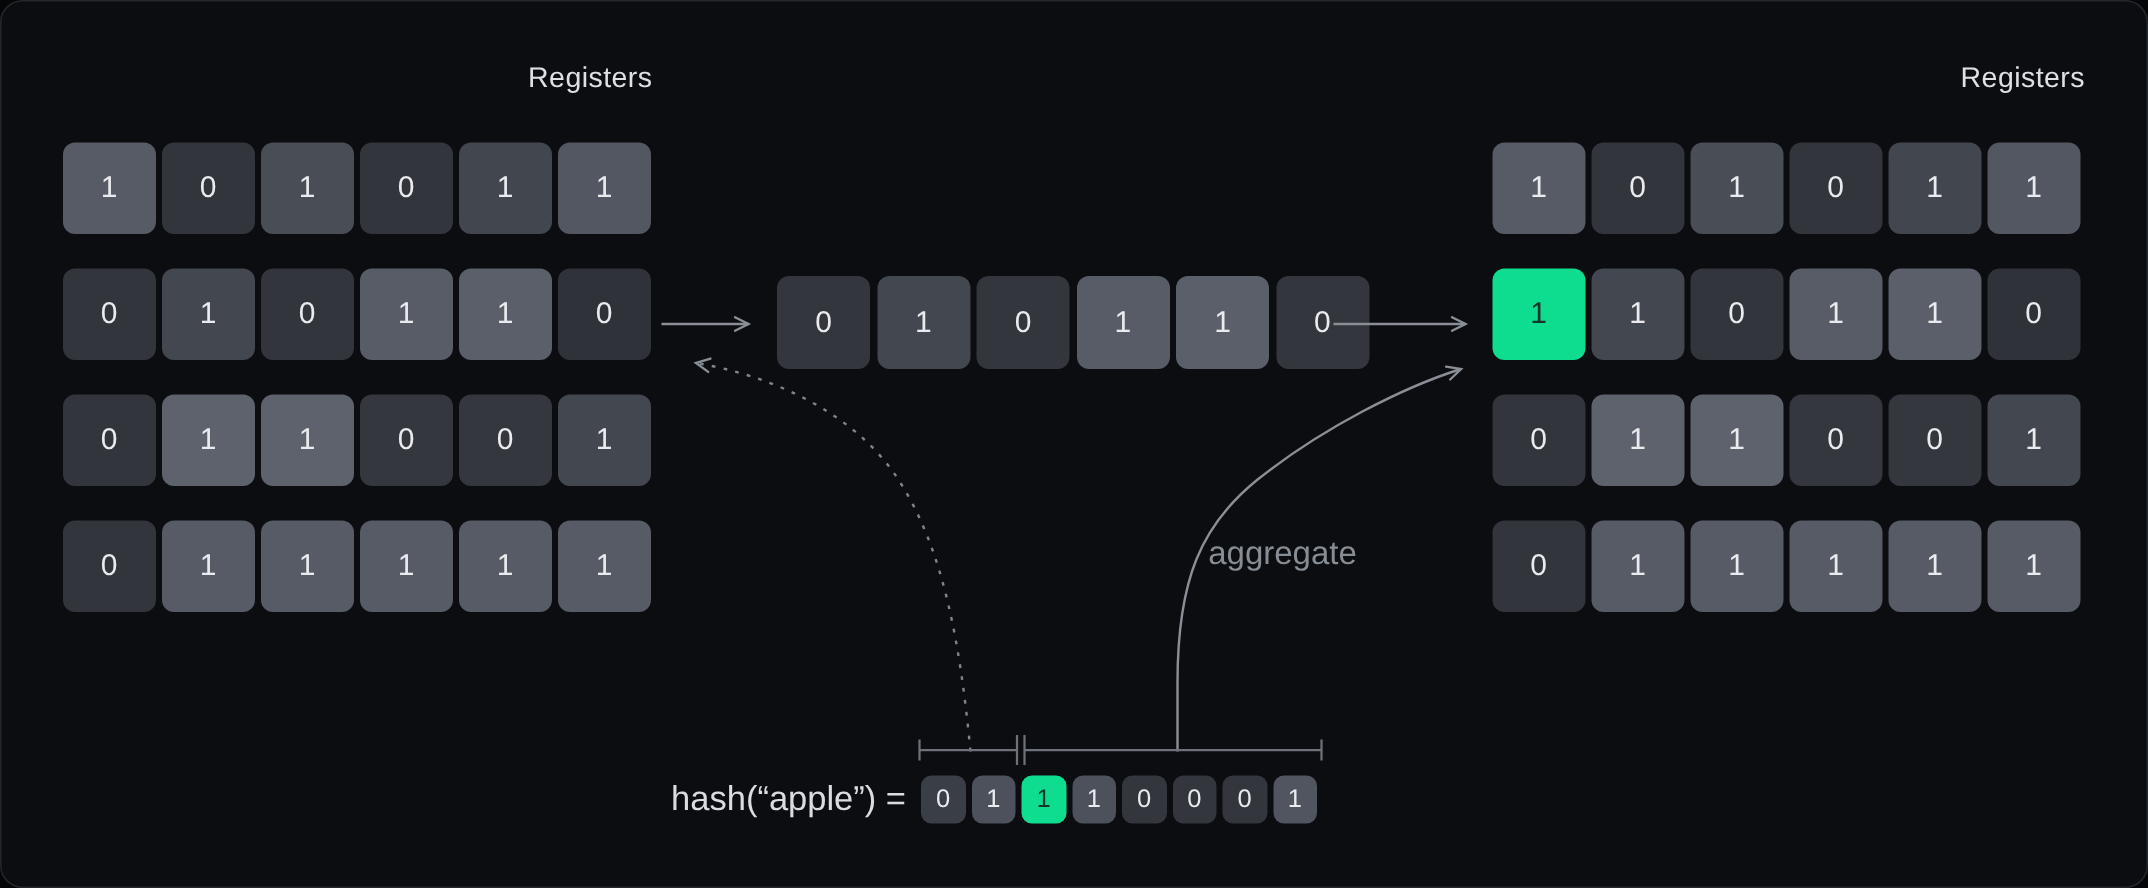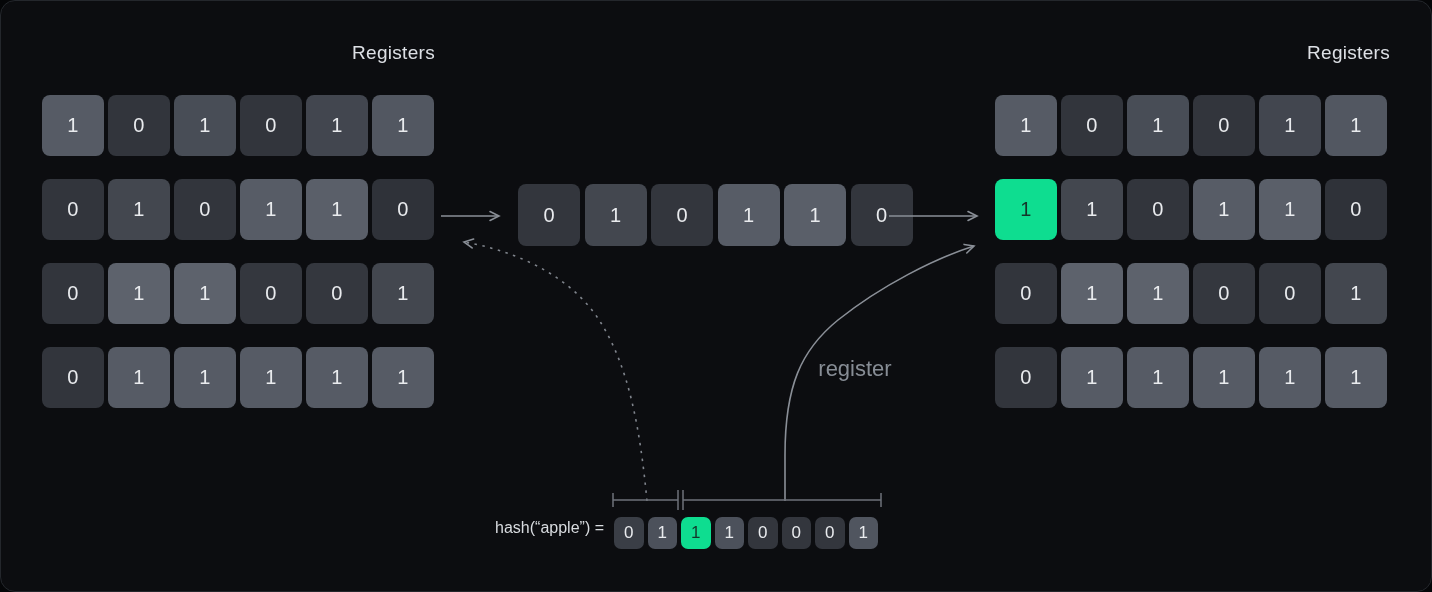--- a/index.html
+++ b/index.html
@@ -7,21 +7,21 @@
   .stage{position:relative;width:1432px;height:592px;overflow:hidden;}
   .panel{position:absolute;inset:0;background:#0c0d10;border:1px solid #24272c;border-radius:15px;box-sizing:border-box;}
   .title{position:absolute;top:42px;font-size:19px;letter-spacing:.3px;color:#dde0e5;text-align:right;}
   .cellrow{position:absolute;display:flex;gap:4.5px;}
   .cell{width:61.5px;height:61px;border-radius:8px;display:flex;align-items:center;justify-content:center;
         font-size:20px;color:#e9ebee;box-sizing:border-box;}
   .midrow .cell{width:62px;height:62px;}
   .bitrow{position:absolute;display:flex;gap:4px;}
   .bitrow .cell{width:29.5px;height:32px;border-radius:7px;font-size:17px;}
   .hash-label{position:absolute;top:519px;left:400px;width:204px;text-align:right;
-              font-size:16px;color:#d9dce0;}
+              font-size:23px;color:#d9dce0;}
   .float-label{position:absolute;top:354px;text-align:center;font-size:22px;line-height:30px;color:#878d95;}
   svg.overlay{position:absolute;inset:0;pointer-events:none;}
 </style>
 </head>
 <body>
 
 <div class="stage">
   <div class="panel"></div>
 
   <div class="title" style="left:42px;width:393px;">Registers</div>
@@ -98,21 +98,21 @@
       <div class="cell" style="background: rgb(86, 91, 101);">1</div>
       <div class="cell" style="background: rgb(86, 91, 101);">1</div>
       <div class="cell" style="background: rgb(86, 91, 101);">1</div>
       <div class="cell" style="background: rgb(86, 91, 101);">1</div>
       <div class="cell" style="background: rgb(86, 91, 101);">1</div>
     </div>
 
   <div class="float-label" style="left:492px;width:160px;">
   </div>
   <div class="float-label" style="left:765px;width:180px;">
-    <div>register</div>
+    <div>aggregate</div>
   </div>
 
   <div class="hash-label">hash(“apple”) =</div>
   <div class="bitrow" style="left:614px;top:517px;">
       <div class="cell" style="background: rgb(58, 62, 70);">0</div>
       <div class="cell" style="background: rgb(76, 81, 91);">1</div>
       <div class="cell" style="background: rgb(14, 221, 144); color: rgb(20, 53, 42);">1</div>
       <div class="cell" style="background: rgb(76, 81, 91);">1</div>
       <div class="cell" style="background: rgb(51, 54, 61);">0</div>
       <div class="cell" style="background: rgb(51, 54, 61);">0</div>

